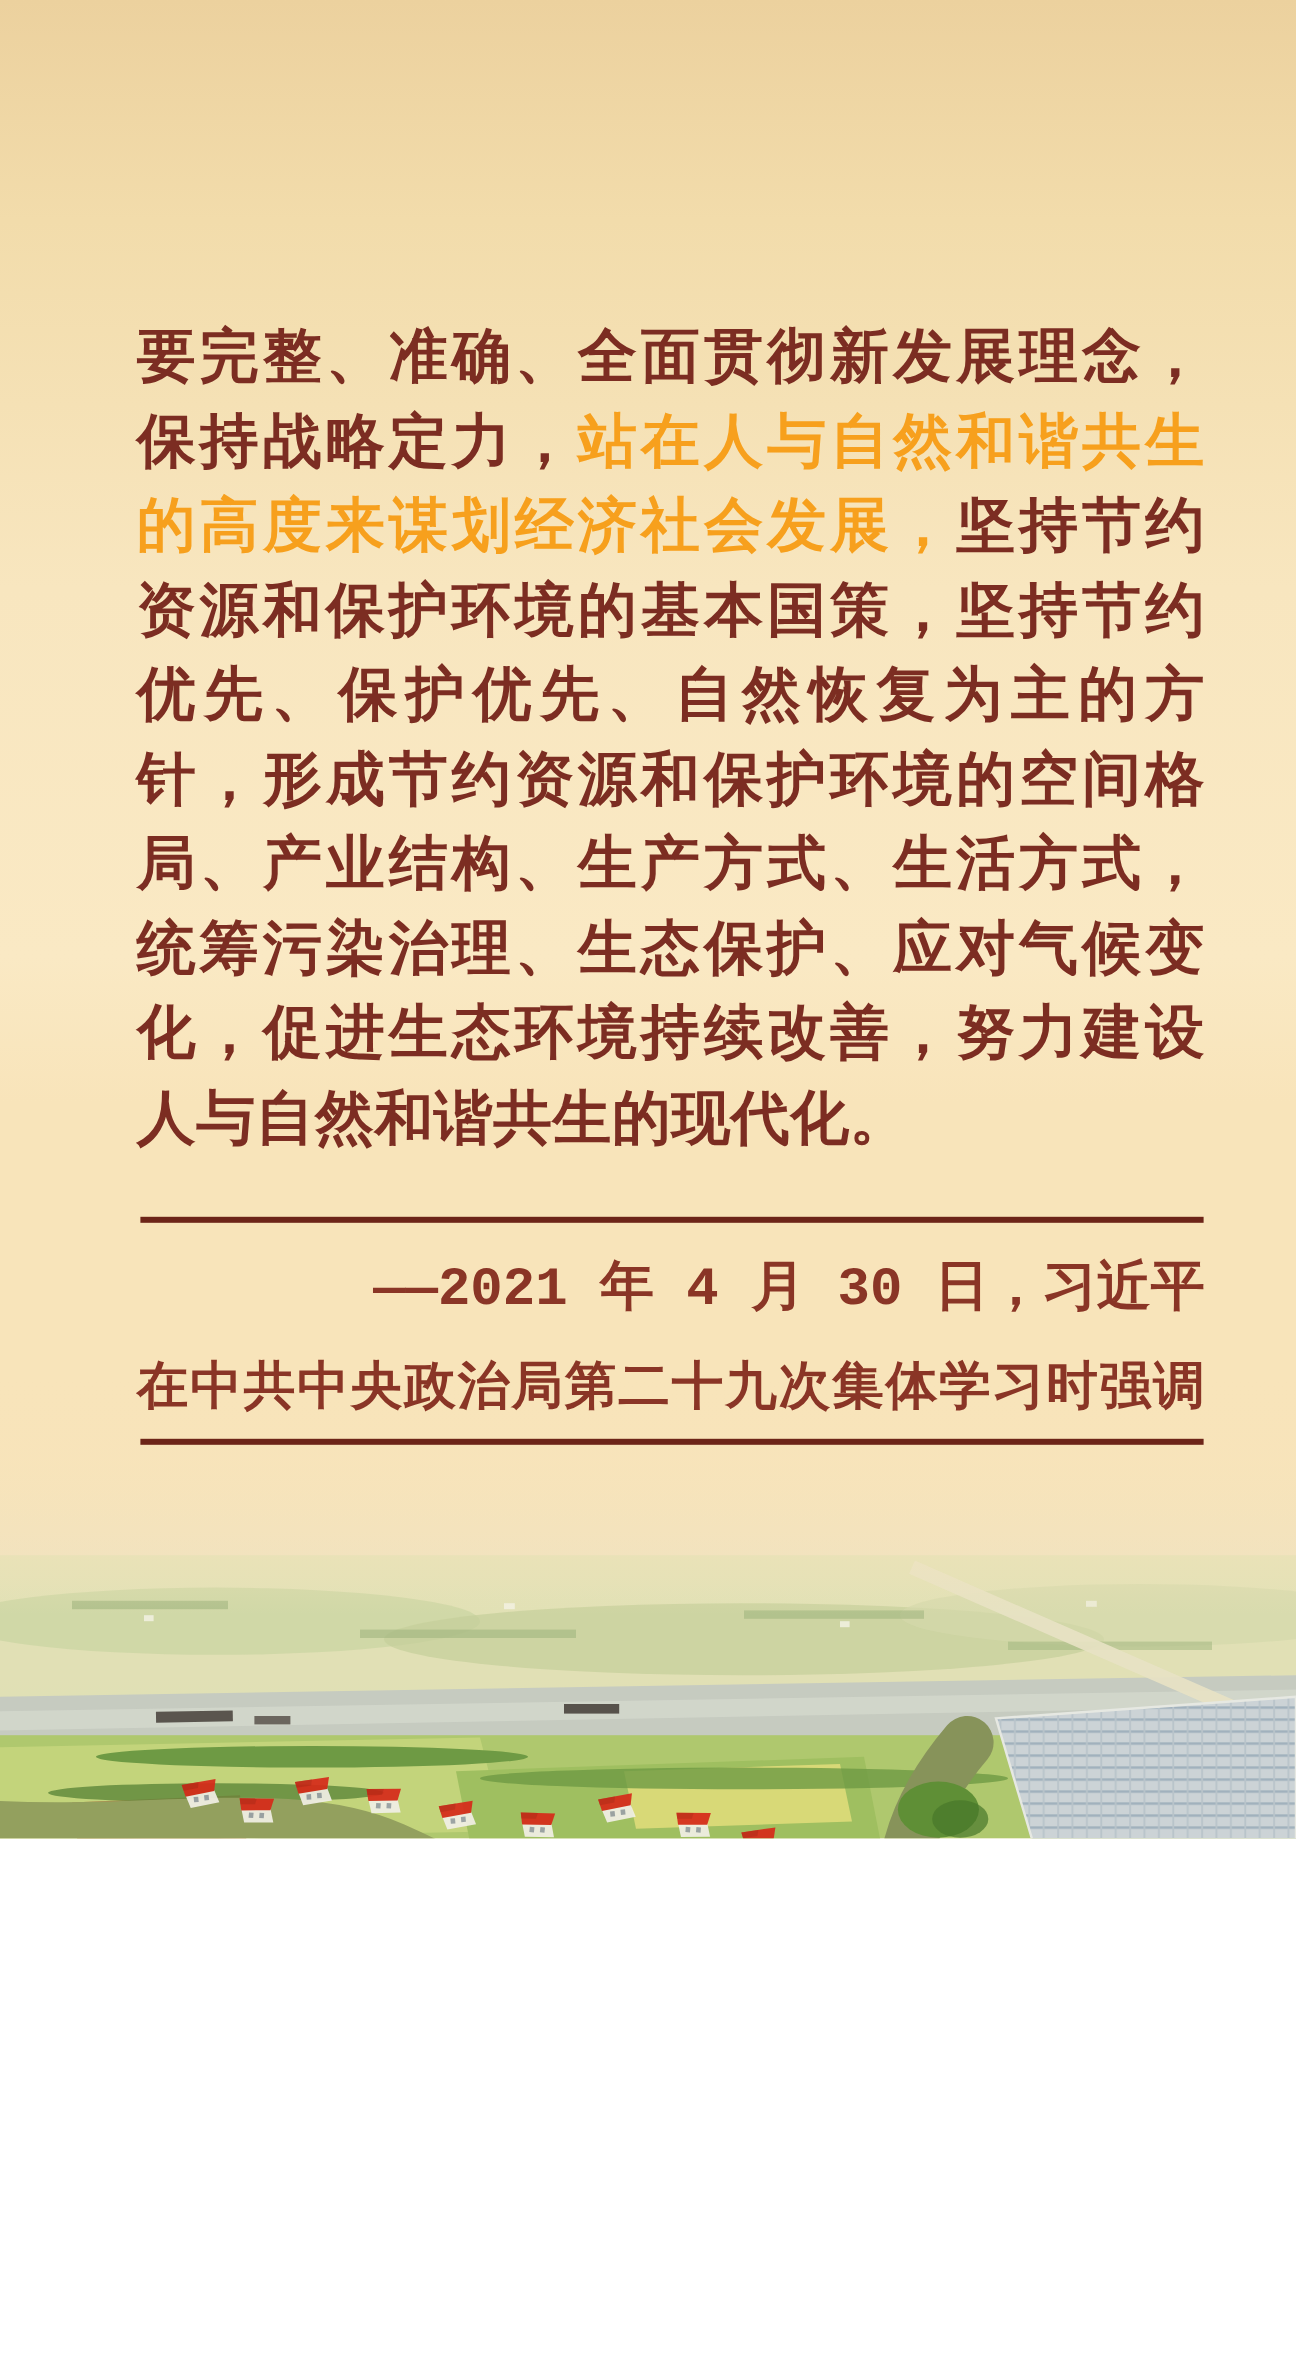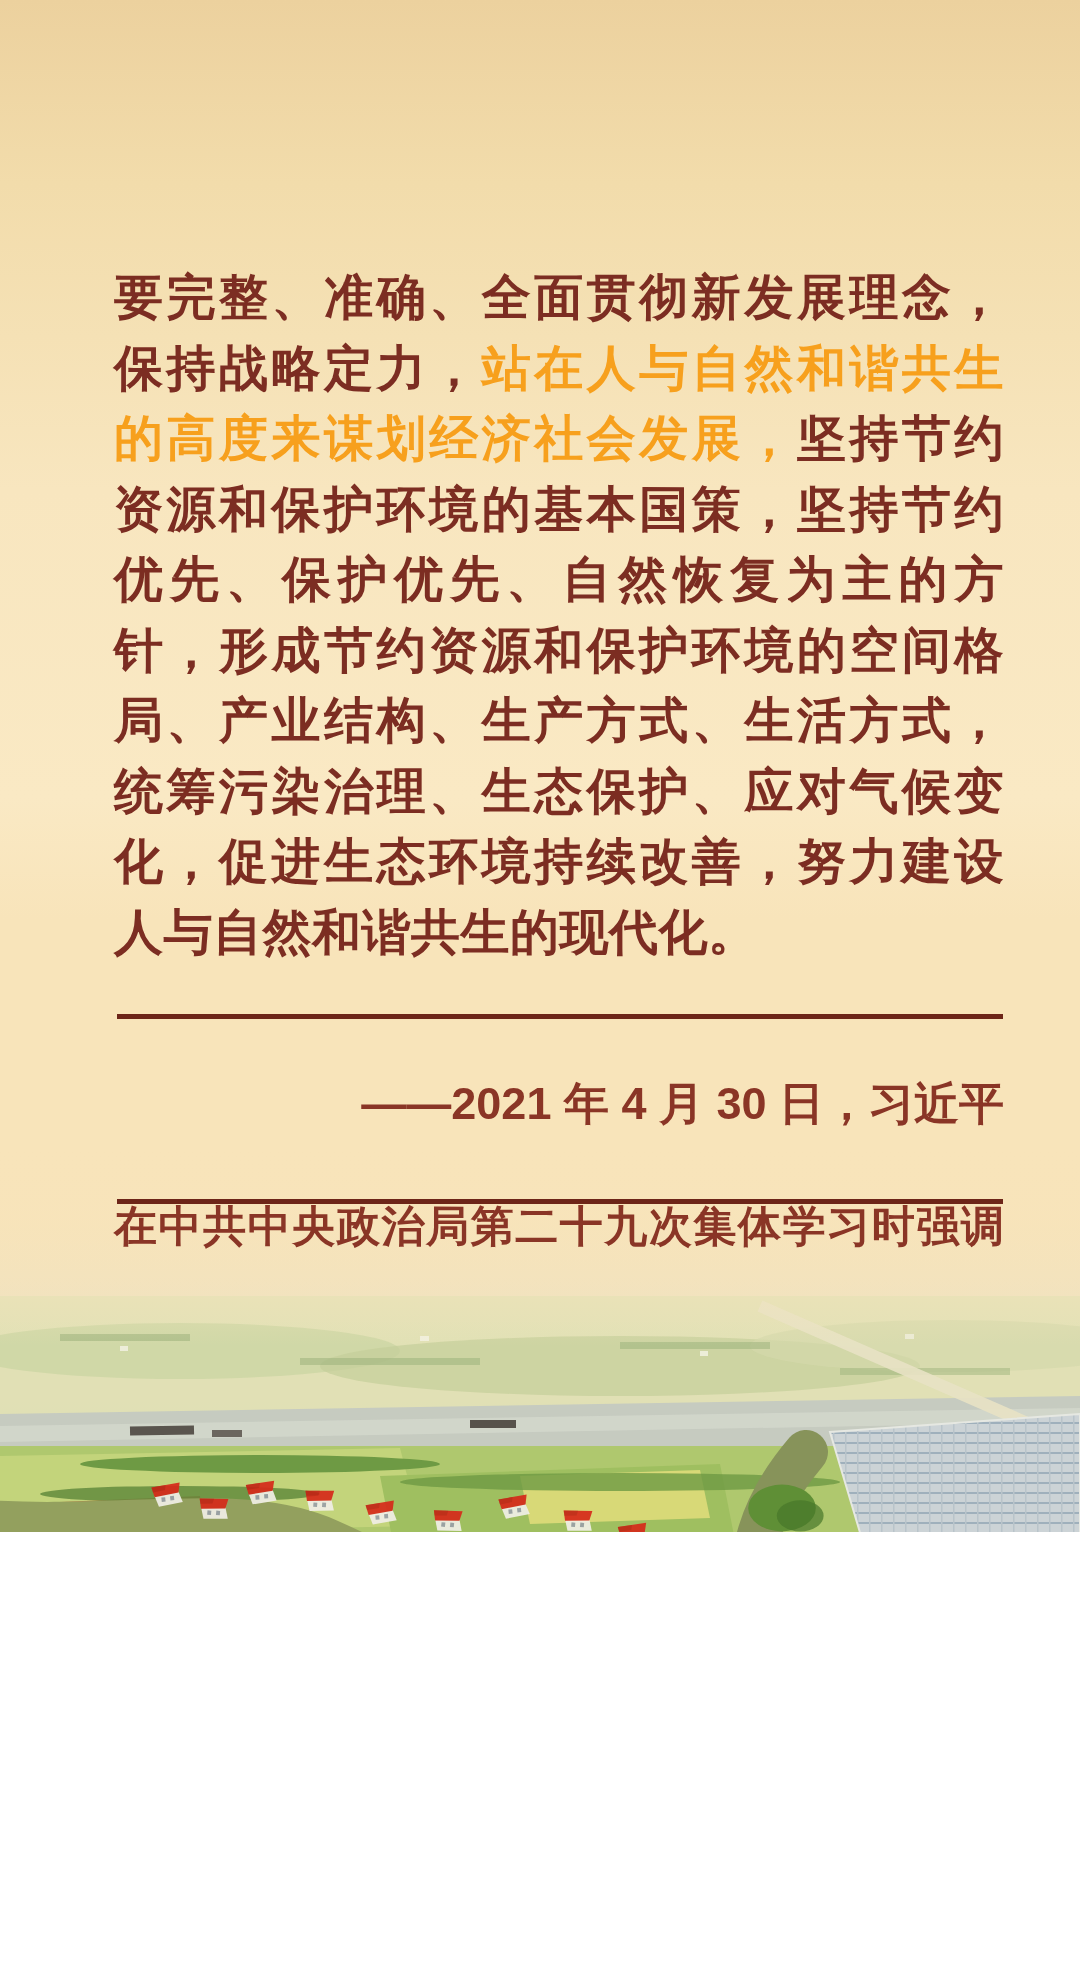--- a/index.html
+++ b/index.html
@@ -16,24 +16,24 @@
     letter-spacing:0.5px;
   }
   .quote .hl{color:#f7a01d;}
   
   .divider{position:absolute;left:117px;width:886px;height:5px;background:#6d2518;z-index:3;}
   .divider-top{top:1014px;}
   .divider-bottom{top:1199px;}
   
   .attr{
     position:absolute;left:114px;width:890px;z-index:3;
-    font-family:Liberation Sans, sans-serif;font-weight:700;color:#8a3526;margin-top:28px;
+    font-family:Liberation Mono, monospace;font-weight:700;color:#8a3526;
   }
   .attr-date{top:1046px;font-size:45px;line-height:60px;text-align:right;}
-  .attr-source{top:1168px;font-size:43px;line-height:60px;text-align:justify;text-align-last:justify;}
+  .attr-source{top:1128px;font-size:43px;line-height:60px;text-align:justify;text-align-last:justify;}
   
   .photo{position:absolute;left:0;top:1146px;width:1080px;height:830px;z-index:1;}
   .photo-fade{
     position:absolute;left:0;top:1146px;width:1080px;height:200px;z-index:2;pointer-events:none;
     background:linear-gradient(180deg,#f8e4ba 0%,rgba(248,228,186,0.9) 35%,rgba(248,228,186,0) 100%);
   }
   
   .logo{
     position:absolute;left:516px;top:1851px;width:82px;height:87px;z-index:4;
     background:#1e3a6e;border:3px solid #e8d8b0;border-radius:22px;box-sizing:border-box;

